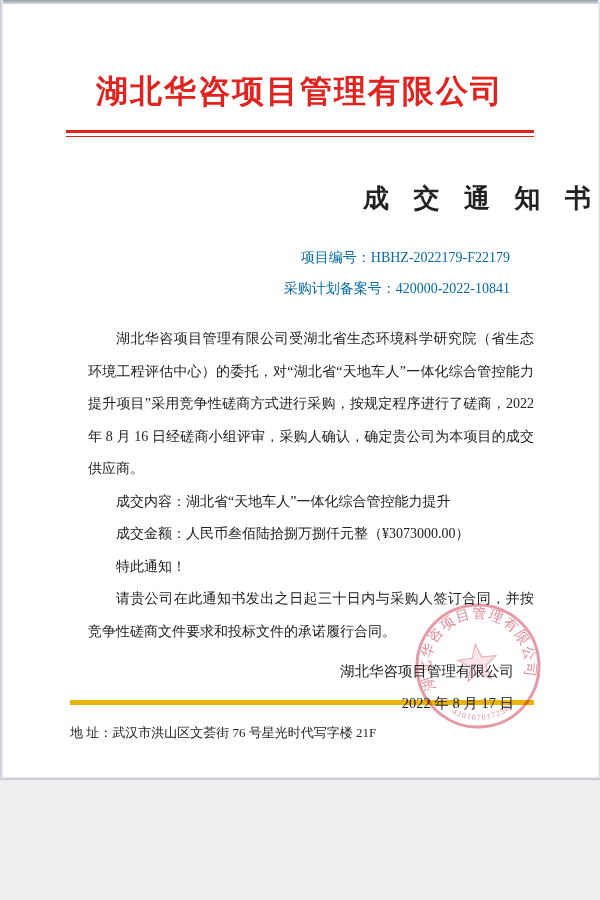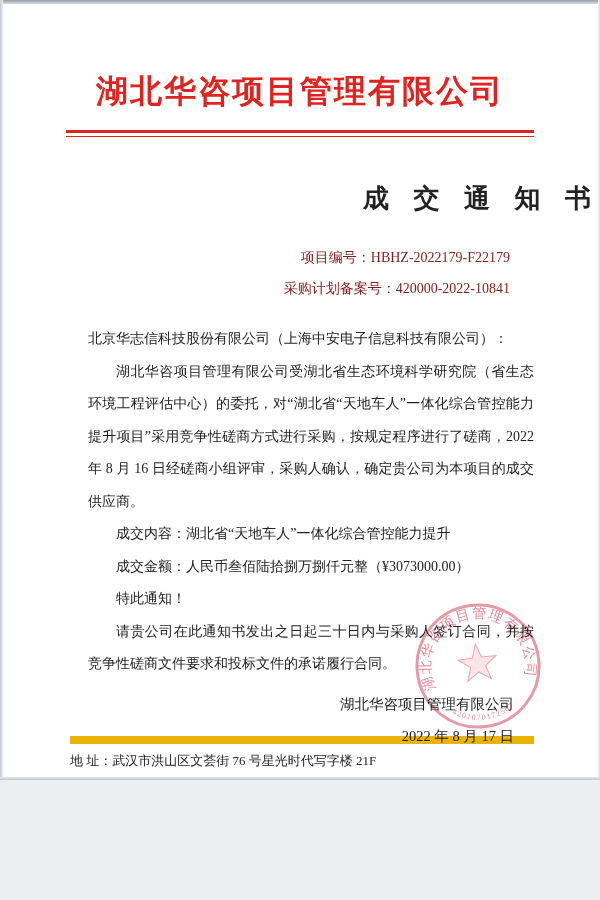--- a/index.html
+++ b/index.html
@@ -27,41 +27,41 @@
   }
   .rule-thick { margin:16px 66px 0 66px; border-top:3px solid #e0231e; }
   .rule-thin  { margin:3px 66px 0 66px;  border-top:1.5px solid #e0231e; }
 
   .doc-title {
     margin-top:44px; text-align:right;
     font-size:26px; font-weight:700; letter-spacing:9px; padding-left:9px;
     color:#222;
   }
 
-  .meta { margin:26px 90px 0 0; text-align:right; font-size:14px; line-height:31px; color:#7f1d1d; }
+  .meta { margin:26px 90px 0 0; text-align:right; font-size:14px; line-height:31px; color:#0369a1; }
 
   .body-text {
     margin:19px 66px 0 88px; font-size:14px; line-height:32.5px;
     text-align:justify; color:#222;
   }
   .body-text p { text-indent:2em; margin:0; }
   .body-text p.salutation { text-indent:0; }
 
   .signature { margin-top:7px; padding-right:86px; text-align:right;
                font-size:14.5px; line-height:32px; color:#222; position:relative; z-index:2; }
 
   .seal {
     position:absolute; left:412px; top:600px; width:132px; height:132px;
     z-index:3; pointer-events:none; mix-blend-mode:multiply; opacity:.92;
     transform:rotate(-7deg);
   }
 
   .footer {
-    position:absolute; left:70px; right:66px; top:736px; z-index:1;
-    border-top:8px solid #eab308; padding-top:7px;
+    position:absolute; left:70px; right:66px; top:700px; z-index:1;
+    border-top:5px solid #eab308; padding-top:18px;
     font-size:13px; line-height:20px; color:#222;
   }
 </style>
 </head>
 <body>
 
 <div class="page">
   <div class="edge-top"></div>
   <div class="edge-left"></div>
   <div class="edge-right"></div>
@@ -72,21 +72,20 @@
   <div class="rule-thin"></div>
 
   <div class="doc-title">成 交 通 知 书</div>
 
   <div class="meta">
     <div><span>项目编号：</span><span>HBHZ-2022179-F22179</span></div>
     <div><span>采购计划备案号：</span><span>420000-2022-10841</span></div>
   </div>
 
   <div class="body-text">
-    <p class="salutation">北京华志信科技股份有限公司（上海中安电子信息科技有限公司）：</p>
     <p>湖北华咨项目管理有限公司受湖北省生态环境科学研究院（省生态环境工程评估中心）的委托，对“湖北省“天地车人”一体化综合管控能力提升项目”采用竞争性磋商方式进行采购，按规定程序进行了磋商，2022 年 8 月 16 日经磋商小组评审，采购人确认，确定贵公司为本项目的成交供应商。</p>
     <p>成交内容：湖北省“天地车人”一体化综合管控能力提升</p>
     <p>成交金额：人民币叁佰陆拾捌万捌仟元整（¥3073000.00）</p>
     <p>特此通知！</p>
     <p>请贵公司在此通知书发出之日起三十日内与采购人签订合同，并按竞争性磋商文件要求和投标文件的承诺履行合同。</p>
   </div>
 
   <div class="signature">
     <div>湖北华咨项目管理有限公司</div>
     <div>2022 年 8 月 17 日</div>

